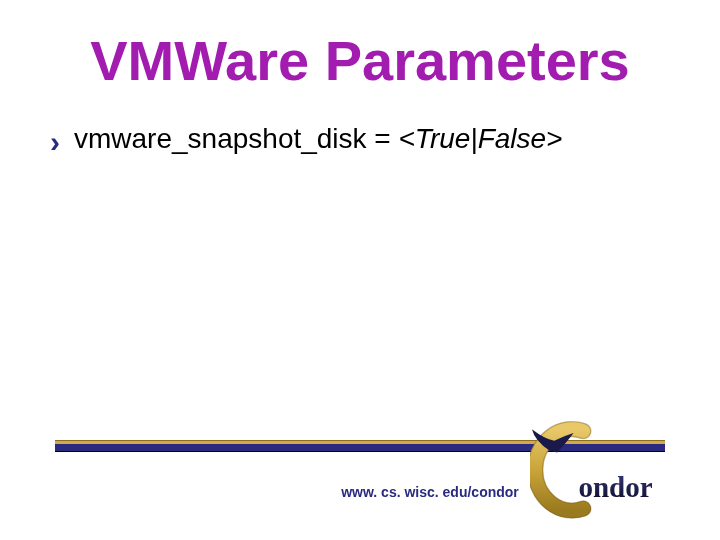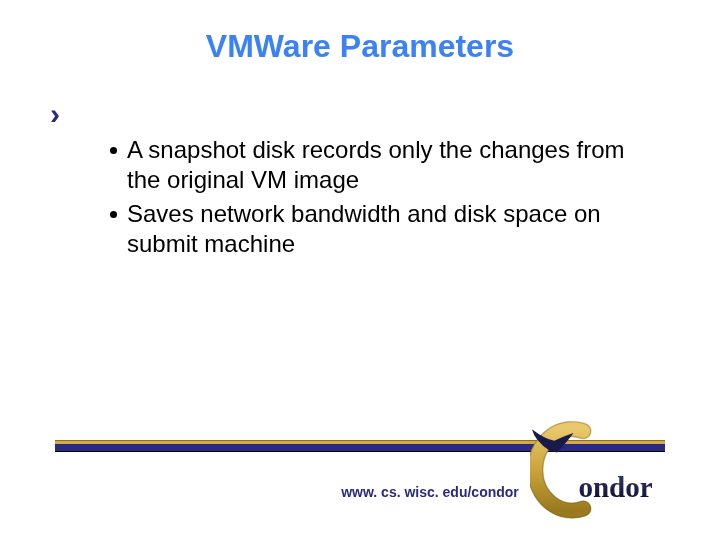--- a/index.html
+++ b/index.html
@@ -7,22 +7,22 @@
     width: 720px;
     height: 540px;
     background: #ffffff;
     position: relative;
     font-family: Arial, Helvetica, sans-serif;
     overflow: hidden;
   }
   .title {
     font-family: "Comic Sans MS", cursive, sans-serif;
     font-weight: bold;
-    font-size: 32px;
-    color: #3b82f6;
+    font-size: 56px;
+    color: #a21caf;
     text-align: center;
     padding-top: 28px;
   }
   .content {
     padding: 30px 50px 0 50px;
   }
   .bullet-row {
     display: flex;
     align-items: flex-start;
     gap: 14px;
@@ -107,29 +107,22 @@
   }
 </style>
 </head>
 <body>
 
 <h1 class="title">VMWare Parameters</h1>
 
 <div class="content">
   <div class="bullet-row">
     <span class="chevron">›</span>
-  </div>
-  <div class="sub-list">
-    <div class="sub-item">
-      <span class="dot"></span>
-      <span class="sub-text">A snapshot disk records only the changes from the original VM image</span>
-    </div>
-    <div class="sub-item">
-      <span class="dot"></span>
-      <span class="sub-text">Saves network bandwidth and disk space on submit machine</span>
+    <div class="bullet-text">
+      <span>vmware_snapshot_disk = </span><span class="italic">&lt;True|False&gt;</span>
     </div>
   </div>
 </div>
 
 <div class="footer">
   <div class="bar">
     <div class="bar-top"></div>
     <div class="bar-bottom"></div>
   </div>
   <div class="url">www. cs. wisc. edu/condor</div>

